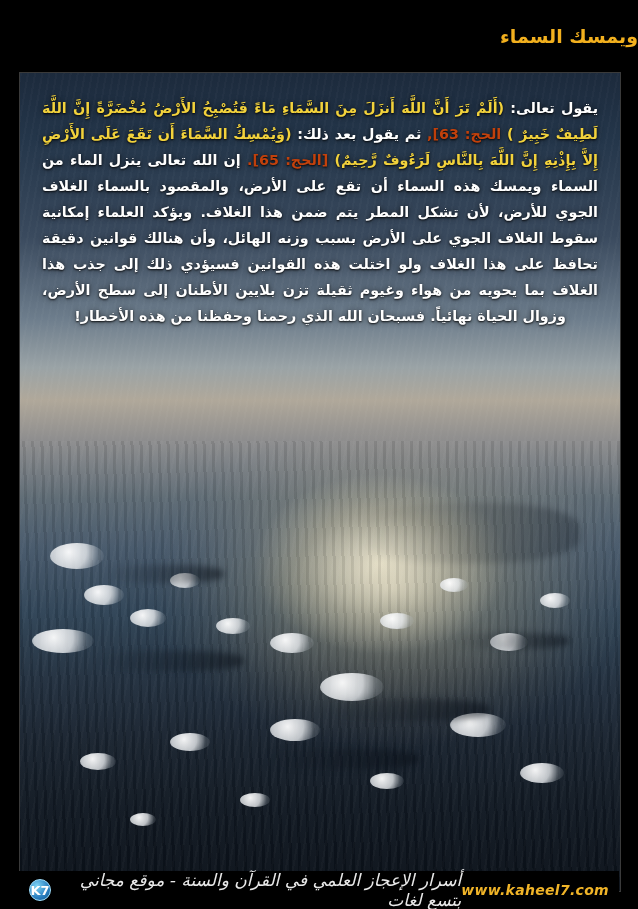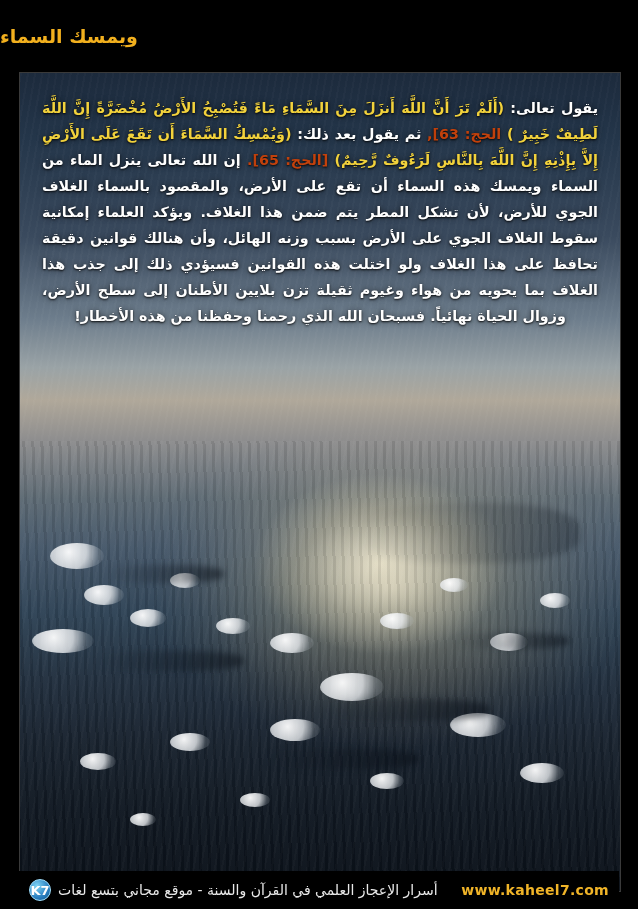--- a/index.html
+++ b/index.html
@@ -23,21 +23,21 @@
   }
   
   .title-bar {
     position: absolute;
     top: 0;
     left: 0;
     width: 638px;
     height: 72px;
     display: flex;
     align-items: center;
-    justify-content: flex-end;
+    justify-content: flex-start;
   }
   .title {
     color: #f2b01e;
     font-family: "DejaVu Sans", sans-serif;
     font-size: 19px;
     font-weight: bold;
     letter-spacing: 1px;
     text-align: center;
     direction: rtl;
   }
@@ -140,32 +140,34 @@
     box-sizing: border-box;
     background: #000;
   }
   .site {
     color: #f0b428;
     font-family: "DejaVu Sans", sans-serif;
     font-size: 14px;
     font-weight: bold;
     letter-spacing: 0.3px;
     direction: ltr;
+    font-style: italic;
   }
   .footer-right {
     display: flex;
     align-items: center;
     gap: 7px;
     direction: rtl;
   }
   .footer-text {
     color: #e9e9e9;
     font-family: "DejaVu Sans", sans-serif;
-    font-size: 14px;
-    direction: rtl;
+    font-size: 17px;
+    direction: rtl;
+    font-style: italic;
   }
   .badge {
     width: 20px;
     height: 20px;
     border-radius: 50%;
     background: radial-gradient(circle at 35% 30%, #7fd4f5 0%, #2a7fc1 60%, #13527f 100%);
     border: 1px solid #9fe0ff;
     display: inline-flex;
     align-items: center;
     justify-content: center;

